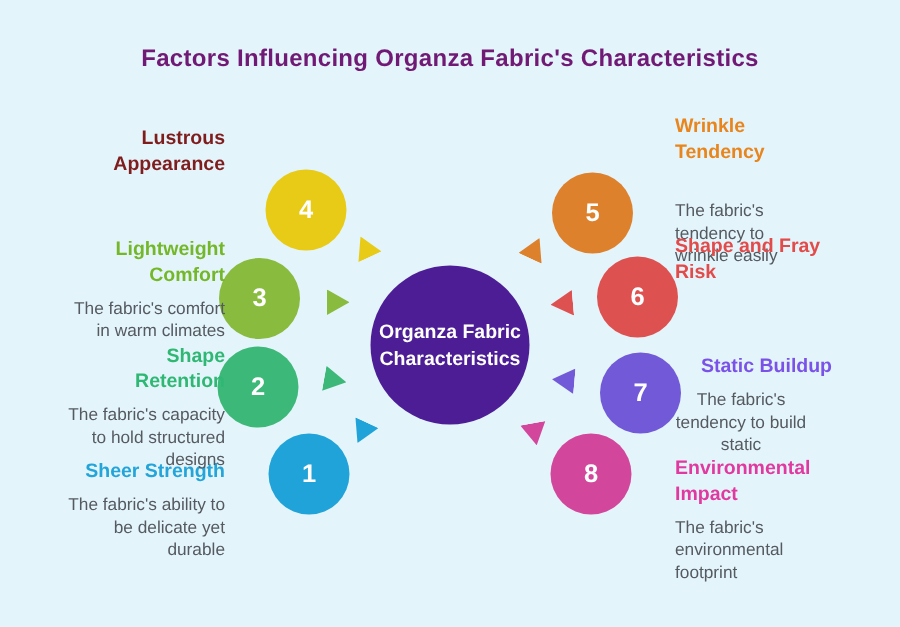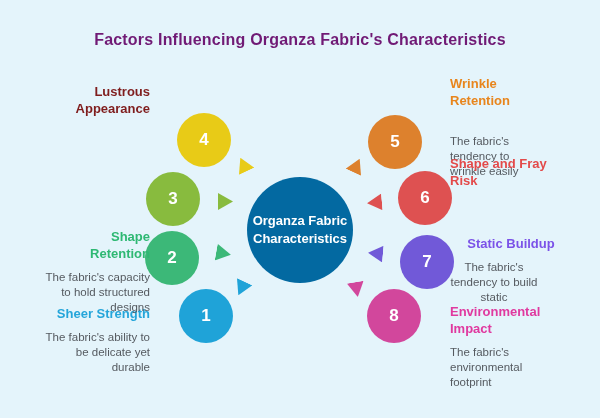--- a/index.html
+++ b/index.html
@@ -67,21 +67,21 @@
   .b7{top:236px;width:122px;text-align:center;} .b7 p{width:88px;}
   .b8{top:304px;width:110px;} .b8 h2{width:105px;} .b8 p{width:82px;}
 </style>
 </head>
 <body>
 
 <div class="canvas" style="background-color: rgb(228, 244, 251);">
 
   <h1 class="title" style="color: #701a75;">Factors Influencing Organza Fabric's Characteristics</h1>
 
-  <div class="center-node" style="background-color: #0369a1;">
+  <div class="center-node" style="background-color: #4c1d95;">
     <span>Organza Fabric Characteristics</span>
   </div>
 
   <div class="node n1" style="background-color: rgb(31, 163, 216);">
     <span>1</span>
   </div>
   <div class="node n2" style="background-color: rgb(60, 184, 120);">
     <span>2</span>
   </div>
   <div class="node n3" style="background-color: rgb(136, 187, 62);">
@@ -108,31 +108,35 @@
   <div class="arrow a3" style="background-color: rgb(136, 187, 62);"></div>
   <div class="arrow a4" style="background-color: rgb(232, 203, 23);"></div>
   <div class="arrow a5" style="background-color: rgb(221, 129, 45);"></div>
   <div class="arrow a6" style="background-color: rgb(222, 81, 81);"></div>
   <div class="arrow a7" style="background-color: rgb(113, 89, 216);"></div>
   <div class="arrow a8" style="background-color: rgb(210, 71, 156);"></div>
 
   <div class="block left b4">
     <h2 style="color: #7f1d1d;">Lustrous Appearance</h2>
   </div>
+  <div class="block left b3">
+    <h2 style="color: rgb(116, 183, 41);">Lightweight Comfort</h2>
+    <p style="color: rgb(85, 90, 96);">The fabric's comfort in warm climates</p>
+  </div>
   <div class="block left b1">
     <h2 style="color: rgb(36, 165, 218);">Sheer Strength</h2>
     <p style="color: rgb(85, 90, 96);">The fabric's ability to be delicate yet durable</p>
   </div>
   <div class="block left b2">
     <h2 style="color: rgb(46, 184, 115);">Shape Retention</h2>
     <p style="color: rgb(85, 90, 96);">The fabric's capacity to hold structured designs</p>
   </div>
 
   <div class="block right b5">
-    <h2 style="color: rgb(232, 133, 28);">Wrinkle Retention</h2>
+    <h2 style="color: rgb(232, 133, 28);">Wrinkle Tendency</h2>
     <p style="color: rgb(85, 90, 96);">The fabric's tendency to wrinkle easily</p>
   </div>
   <div class="block right b6">
     <h2 style="color: rgb(227, 74, 74);">Shape and Fray Risk</h2>
   </div>
   <div class="block right b7">
     <h2 style="color: rgb(123, 82, 232);">Static Buildup</h2>
     <p style="color: rgb(85, 90, 96);">The fabric's tendency to build static</p>
   </div>
   <div class="block right b8">

